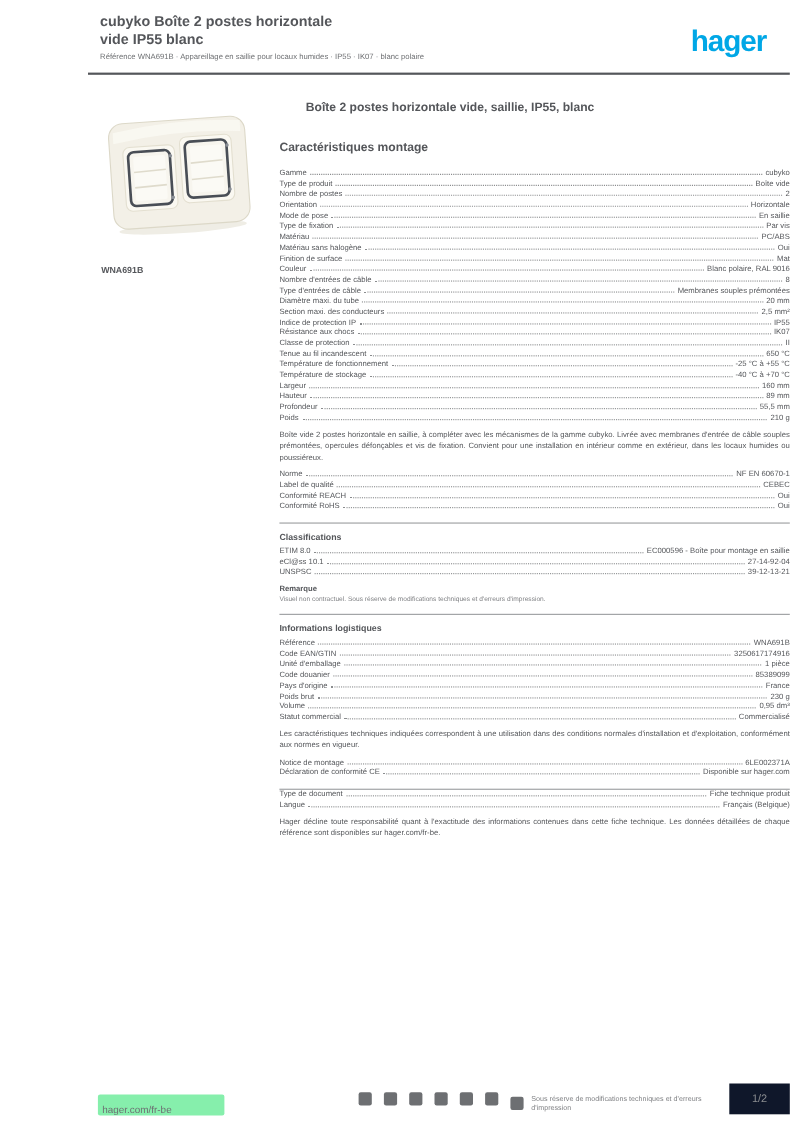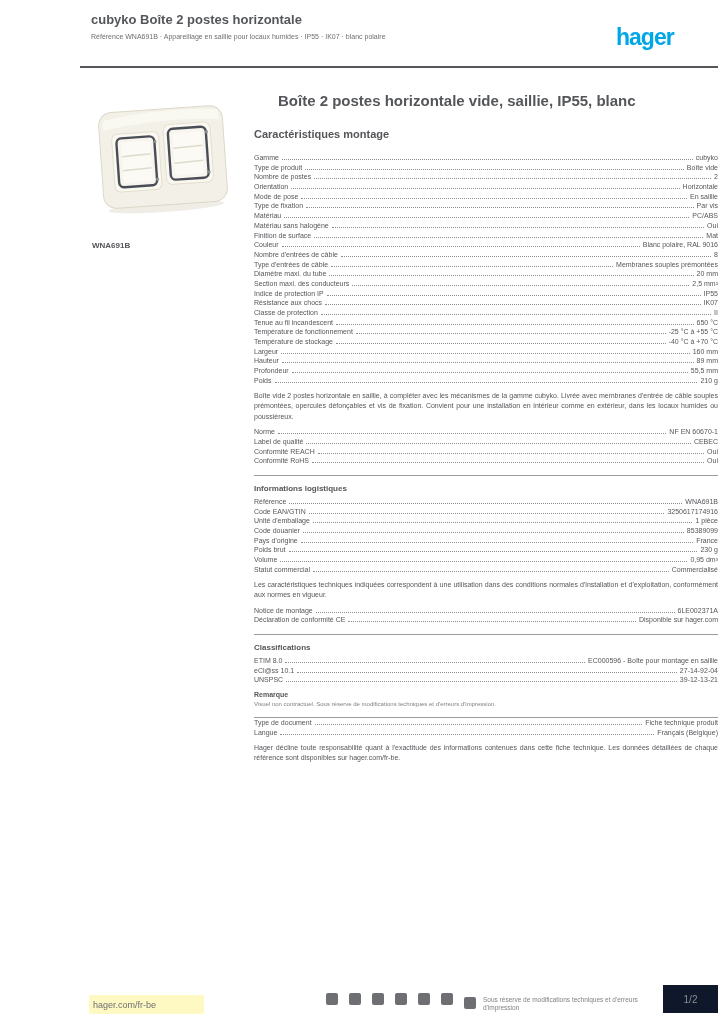--- a/index.html
+++ b/index.html
@@ -9,69 +9,70 @@
     background:#ffffff;
     color:#54565a;
   }
   .page { position:relative; width:724px; height:1024px; overflow:hidden; background:#ffffff;margin-left:36px; }
 
   
   .header-text { position:absolute; left:55px; top:12px; }
   .header-title { font-size:13px; font-weight:bold; line-height:16px; color:#54565a; white-space:nowrap; }
   .header-subtitle { font-size:7px; line-height:9px; margin-top:4px; color:#6d6f72; white-space:nowrap; }
   .brand-logo {
-    position:absolute; left:580px; top:22px;
-    font-size:23px; font-weight:bold; letter-spacing:-1px;
+    position:absolute; left:592px; top:22px;
+    font-size:27px; font-weight:bold; letter-spacing:-1px;
     color:#00a7e6; line-height:30px;
   }
   .header-rule { position:absolute; left:44px; top:66px; width:638px; height:2px; background:#54565a; }
 
   
   .product-image { position:absolute; left:55px; top:95px; width:145px; height:120px; }
   .product-ref { position:absolute; left:56px; top:241px; font-size:8px; font-weight:bold; color:#54565a; }
 
   
-  .main-title { position:absolute; left:218px; top:92px; width:464px; font-size:15px; font-weight:bold; color:#54565a; white-space:nowrap;padding-left:24px; }
+  .main-title { position:absolute; left:218px; top:92px; width:464px; font-size:11px; font-weight:bold; color:#54565a; white-space:nowrap;padding-left:24px; }
   .main-subheading { position:absolute; left:218px; top:128px; font-size:11px; font-weight:bold; color:#54565a; }
   .spec-sections { position:absolute; left:218px; top:153px; width:464px; }
 
   .spec-section { width:100%; }
   .section-rule { border-top:1px solid #9a9c9e; margin:9px 0 0 0; }
   .section-heading { font-size:8px; font-weight:bold; margin:8px 0 4px 0; color:#54565a; }
   .spec-row { display:flex; align-items:baseline; height:9.7px; font-size:7px; line-height:9.5px; }
   .spec-label { white-space:nowrap; color:#54565a; }
   .spec-dots { flex:1; border-bottom:1px dotted #8a8c8e; margin:0 3px 2px 3px; min-width:8px; }
   .spec-value { white-space:nowrap; text-align:right; color:#54565a; }
   .spec-paragraph { font-size:7px; line-height:10.6px; text-align:justify; margin:5px 0 5px 0; color:#54565a; }
   .note-label { font-size:7px; font-weight:bold; margin-top:6px; }
   .note-text { font-size:6px; line-height:8px; color:#808285; margin-top:2px; }
 
   
   .site-box {
     position:absolute; left:53px; top:995px; width:115px; height:19px;
-    background:#fef9c3; border-radius:2px; display:flex; align-items:center; padding:0 4px;
+    background:#86efac; border-radius:2px; display:flex; align-items:flex-end; padding:0 4px;
   }
   .site-link { font-size:9px; color:#6d6f72; text-decoration:none; }
   .cert-icons { position:absolute; left:290px; top:993px; display:flex; gap:11px; align-items:flex-start; }
   .cert-icon { width:12px; height:12px; background:#6d6f72; border-radius:2px; display:inline-block; }
   .cert-icon:last-child { margin-top:4px; }
   .fine-print { position:absolute; left:447px; top:996px; width:176px; font-size:6.5px; line-height:8px; color:#808285; }
   .page-box {
     position:absolute; left:627px; top:985px; width:55px; height:28px;
     background:#0f172a; color:#8b8d90; display:flex; align-items:center; justify-content:center;
     font-size:10px; font-weight:normal;
   }
 </style>
 </head>
 <body>
 
 <div class="page">
 
   <div class="header-text">
     <div class="header-title">cubyko Boîte 2 postes horizontale</div>
+    <div class="header-title">vide IP55 blanc</div>
     <div class="header-subtitle">Référence WNA691B · Appareillage en saillie pour locaux humides · IP55 · IK07 · blanc polaire</div>
   </div>
   <div class="brand-logo">hager</div>
   <div class="header-rule"></div>
 
   <div class="product-image">
     <svg width="145" height="120" viewBox="0 0 145 120" xmlns="http://www.w3.org/2000/svg">
       <g transform="rotate(-4 72 62)">
         <ellipse cx="72" cy="112" rx="58" ry="5" fill="#efede5"></ellipse>
         <rect x="10" y="14" width="124" height="96" rx="13" fill="#f3f0e7" stroke="#dcd8c8" stroke-width="1"></rect>
@@ -242,93 +243,93 @@
           <span class="spec-value">Oui</span>
         </div>
         <div class="spec-row">
           <span class="spec-label">Conformité RoHS</span>
           <span class="spec-dots"></span>
           <span class="spec-value">Oui</span>
         </div>
       </section>
       <section class="spec-section">
         <div class="section-rule"></div>
-        <h3 class="section-heading">Informations logistiques</h3>
-        <div class="spec-row">
-          <span class="spec-label">Référence</span>
-          <span class="spec-dots"></span>
-          <span class="spec-value">WNA691B</span>
-        </div>
-        <div class="spec-row">
-          <span class="spec-label">Code EAN/GTIN</span>
-          <span class="spec-dots"></span>
-          <span class="spec-value">3250617174916</span>
-        </div>
-        <div class="spec-row">
-          <span class="spec-label">Unité d'emballage</span>
-          <span class="spec-dots"></span>
-          <span class="spec-value">1 pièce</span>
-        </div>
-        <div class="spec-row">
-          <span class="spec-label">Code douanier</span>
-          <span class="spec-dots"></span>
-          <span class="spec-value">85389099</span>
-        </div>
-        <div class="spec-row">
-          <span class="spec-label">Pays d'origine</span>
-          <span class="spec-dots"></span>
-          <span class="spec-value">France</span>
-        </div>
-        <div class="spec-row">
-          <span class="spec-label">Poids brut</span>
-          <span class="spec-dots"></span>
-          <span class="spec-value">230 g</span>
-        </div>
-        <div class="spec-row">
-          <span class="spec-label">Volume</span>
-          <span class="spec-dots"></span>
-          <span class="spec-value">0,95 dm³</span>
-        </div>
-        <div class="spec-row">
-          <span class="spec-label">Statut commercial</span>
-          <span class="spec-dots"></span>
-          <span class="spec-value">Commercialisé</span>
-        </div>
-        <p class="spec-paragraph">Les caractéristiques techniques indiquées correspondent à une utilisation dans des conditions normales d'installation et d'exploitation, conformément aux normes en vigueur.</p>
-        <div class="spec-row">
-          <span class="spec-label">Notice de montage</span>
-          <span class="spec-dots"></span>
-          <span class="spec-value">6LE002371A</span>
-        </div>
-        <div class="spec-row">
-          <span class="spec-label">Déclaration de conformité CE</span>
-          <span class="spec-dots"></span>
-          <span class="spec-value">Disponible sur hager.com</span>
-        </div>
+        <h3 class="section-heading">Classifications</h3>
+        <div class="spec-row">
+          <span class="spec-label">ETIM 8.0</span>
+          <span class="spec-dots"></span>
+          <span class="spec-value">EC000596 - Boîte pour montage en saillie</span>
+        </div>
+        <div class="spec-row">
+          <span class="spec-label">eCl@ss 10.1</span>
+          <span class="spec-dots"></span>
+          <span class="spec-value">27-14-92-04</span>
+        </div>
+        <div class="spec-row">
+          <span class="spec-label">UNSPSC</span>
+          <span class="spec-dots"></span>
+          <span class="spec-value">39-12-13-21</span>
+        </div>
+        <div class="note-label">Remarque</div>
+        <div class="note-text">Visuel non contractuel. Sous réserve de modifications techniques et d'erreurs d'impression.</div>
       </section>
       <section class="spec-section">
         <div class="section-rule"></div>
-        <h3 class="section-heading">Classifications</h3>
-        <div class="spec-row">
-          <span class="spec-label">ETIM 8.0</span>
-          <span class="spec-dots"></span>
-          <span class="spec-value">EC000596 - Boîte pour montage en saillie</span>
-        </div>
-        <div class="spec-row">
-          <span class="spec-label">eCl@ss 10.1</span>
-          <span class="spec-dots"></span>
-          <span class="spec-value">27-14-92-04</span>
-        </div>
-        <div class="spec-row">
-          <span class="spec-label">UNSPSC</span>
-          <span class="spec-dots"></span>
-          <span class="spec-value">39-12-13-21</span>
-        </div>
-        <div class="note-label">Remarque</div>
-        <div class="note-text">Visuel non contractuel. Sous réserve de modifications techniques et d'erreurs d'impression.</div>
+        <h3 class="section-heading">Informations logistiques</h3>
+        <div class="spec-row">
+          <span class="spec-label">Référence</span>
+          <span class="spec-dots"></span>
+          <span class="spec-value">WNA691B</span>
+        </div>
+        <div class="spec-row">
+          <span class="spec-label">Code EAN/GTIN</span>
+          <span class="spec-dots"></span>
+          <span class="spec-value">3250617174916</span>
+        </div>
+        <div class="spec-row">
+          <span class="spec-label">Unité d'emballage</span>
+          <span class="spec-dots"></span>
+          <span class="spec-value">1 pièce</span>
+        </div>
+        <div class="spec-row">
+          <span class="spec-label">Code douanier</span>
+          <span class="spec-dots"></span>
+          <span class="spec-value">85389099</span>
+        </div>
+        <div class="spec-row">
+          <span class="spec-label">Pays d'origine</span>
+          <span class="spec-dots"></span>
+          <span class="spec-value">France</span>
+        </div>
+        <div class="spec-row">
+          <span class="spec-label">Poids brut</span>
+          <span class="spec-dots"></span>
+          <span class="spec-value">230 g</span>
+        </div>
+        <div class="spec-row">
+          <span class="spec-label">Volume</span>
+          <span class="spec-dots"></span>
+          <span class="spec-value">0,95 dm³</span>
+        </div>
+        <div class="spec-row">
+          <span class="spec-label">Statut commercial</span>
+          <span class="spec-dots"></span>
+          <span class="spec-value">Commercialisé</span>
+        </div>
+        <p class="spec-paragraph">Les caractéristiques techniques indiquées correspondent à une utilisation dans des conditions normales d'installation et d'exploitation, conformément aux normes en vigueur.</p>
+        <div class="spec-row">
+          <span class="spec-label">Notice de montage</span>
+          <span class="spec-dots"></span>
+          <span class="spec-value">6LE002371A</span>
+        </div>
+        <div class="spec-row">
+          <span class="spec-label">Déclaration de conformité CE</span>
+          <span class="spec-dots"></span>
+          <span class="spec-value">Disponible sur hager.com</span>
+        </div>
       </section>
       <section class="spec-section">
         <div class="section-rule"></div>
         <div class="spec-row">
           <span class="spec-label">Type de document</span>
           <span class="spec-dots"></span>
           <span class="spec-value">Fiche technique produit</span>
         </div>
         <div class="spec-row">
           <span class="spec-label">Langue</span>

